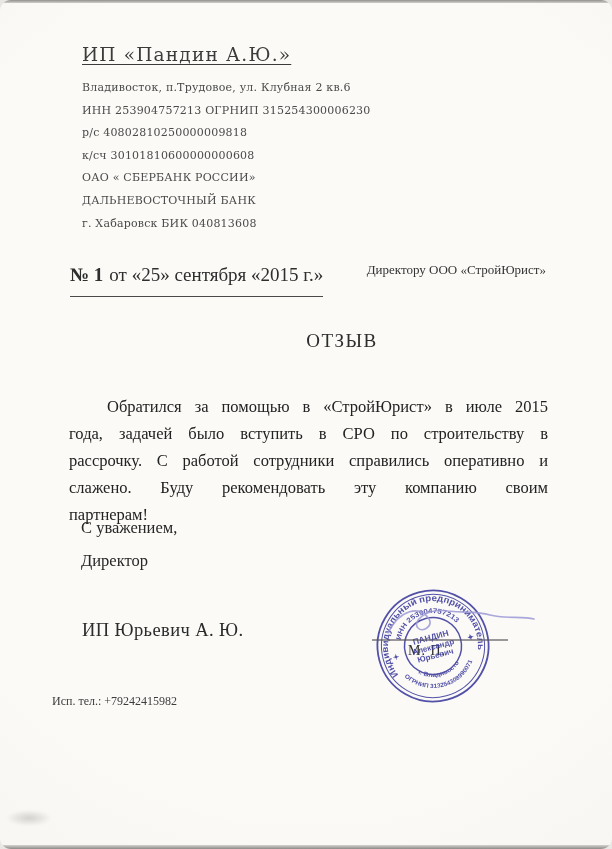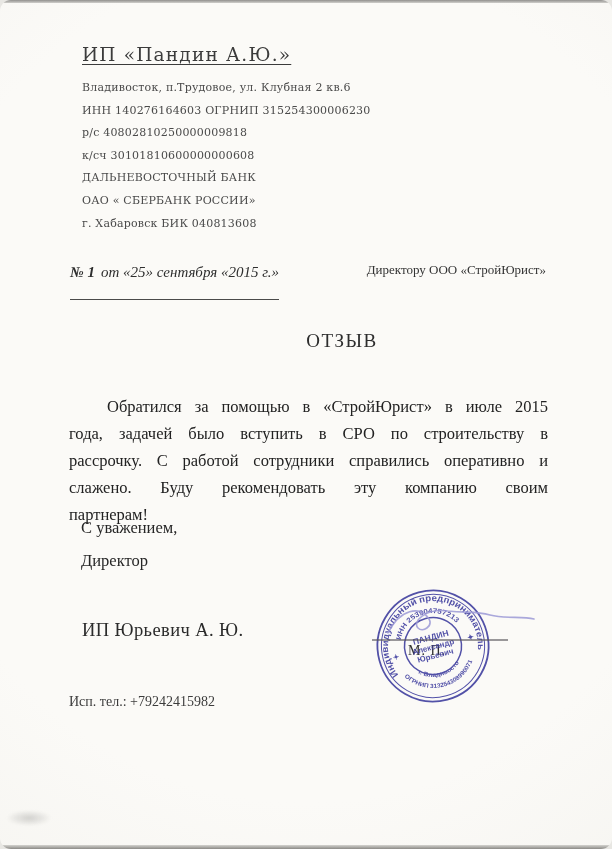--- a/index.html
+++ b/index.html
@@ -17,57 +17,57 @@
     background:linear-gradient(to bottom,#d4d3cf,#8b8a86);}
   .smudge{position:absolute;left:6px;top:810px;width:46px;height:16px;
     background:radial-gradient(ellipse at center,rgba(110,110,108,.28),rgba(110,110,108,0) 70%);
     filter:blur(1px);}
   .header-block{position:absolute;left:82px;top:44px;}
   .header-title{
     font-family:"DejaVu Serif",serif;font-size:18.5px;letter-spacing:1.2px;
     color:#3b3b3b;text-decoration:underline;text-underline-offset:3px;}
   .header-lines{margin-top:12px;font-family:"DejaVu Serif",serif;
     font-size:11px;line-height:22.6px;color:#4a4a4a;letter-spacing:.2px;}
-  .ref-line{position:absolute;left:70px;top:264px;font-size:15px;color:#2e2e2e;
-    border-bottom:1px solid #4a4a4a;padding-bottom:18px;font-style:italic;}
+  .ref-line{position:absolute;left:70px;top:264px;font-size:19px;color:#2e2e2e;
+    border-bottom:1px solid #4a4a4a;padding-bottom:10px;}
   .ref-num{font-weight:bold;margin-right:6px;}
   .recipient{position:absolute;right:66px;top:259px;text-align:right;
     font-size:13px;line-height:21.5px;color:#333;}
   .doc-title{position:absolute;left:0;top:330px;width:612px;text-align:center;
     font-size:19px;letter-spacing:1.5px;color:#2d2d2d;padding-left:36px;}
   .body-block{position:absolute;left:69px;top:393px;width:479px;
     font-size:16.5px;line-height:27px;color:#222;}
   .jline{text-align:justify;text-align-last:justify;}
   .jline.first{padding-left:38px;}
   .jline.last{text-align-last:left;}
   .regards{position:absolute;left:81px;top:518px;font-size:16.5px;color:#262626;}
   .position-line{position:absolute;left:81px;top:551px;font-size:16.5px;color:#262626;}
   .signer{position:absolute;left:82px;top:620px;font-size:18.5px;letter-spacing:.4px;color:#2b2b2b;}
-  .phone{position:absolute;left:69px;top:694px;font-size:14px;color:#3c3c3c;}
+  .phone{position:absolute;left:52px;top:694px;font-size:12px;color:#3c3c3c;}
   .seal-mark{position:absolute;left:408px;top:643px;font-size:14px;color:#2f2f2f;letter-spacing:1px;}
   .stamp-wrap{position:absolute;left:330px;top:545px;width:230px;height:175px;}
   .stamp-wrap svg{display:block;}
 </style>
 </head>
 <body>
 
 <div class="page">
   <div class="edge-top"></div>
   <div class="edge-bottom"></div>
   <div class="smudge"></div>
 
   <div class="header-block">
     <div class="header-title">ИП «Пандин А.Ю.»</div>
     <div class="header-lines">
       <div>Владивосток, п.Трудовое, ул. Клубная 2 кв.6</div>
-      <div>ИНН 140276164603 ОГРНИП 315254300006230</div>
+      <div>ИНН 253904757213 ОГРНИП 315254300006230</div>
       <div>р/с 40802810250000009818</div>
       <div>к/сч 30101810600000000608</div>
+      <div>ОАО « СБЕРБАНК РОССИИ»</div>
       <div>ДАЛЬНЕВОСТОЧНЫЙ БАНК</div>
-      <div>ОАО « СБЕРБАНК РОССИИ»</div>
       <div>г. Хабаровск БИК 040813608</div>
     </div>
   </div>
 
   <div class="ref-line">
     <span class="ref-num">№ 1</span><span>от «25» сентября «2015 г.»</span>
   </div>
 
   <div class="recipient">
     <div>Директору ООО «СтройЮрист»</div>

